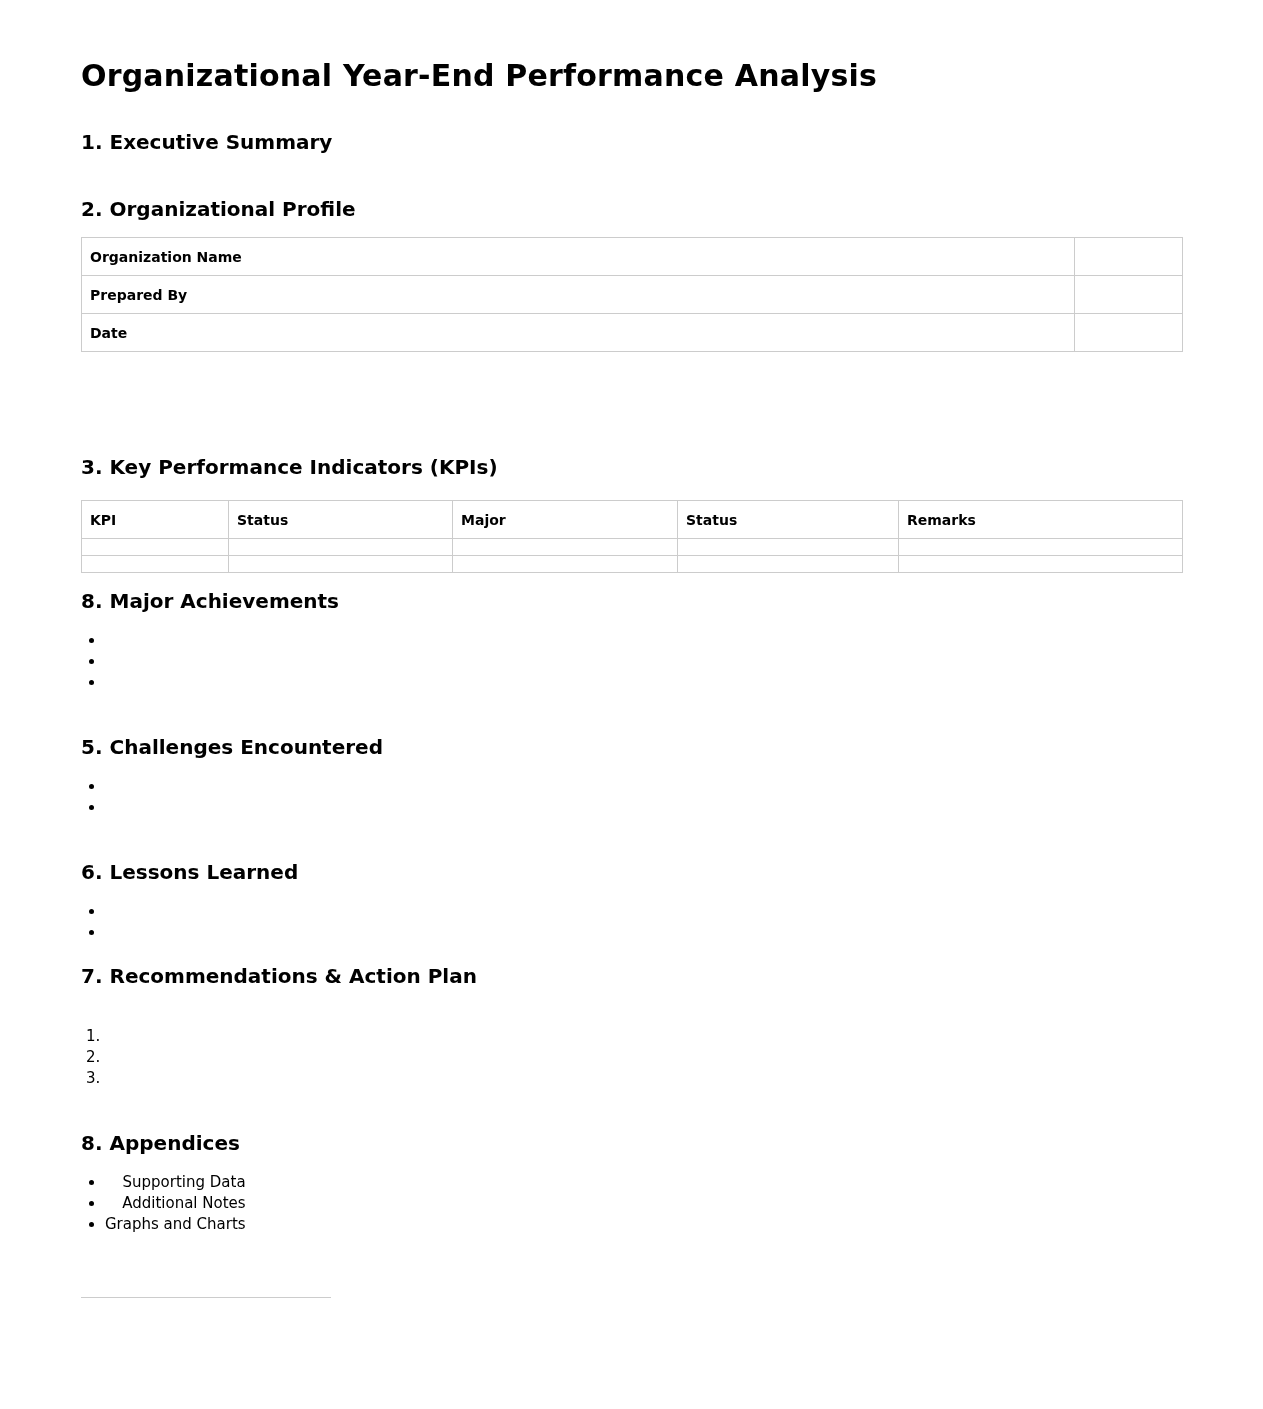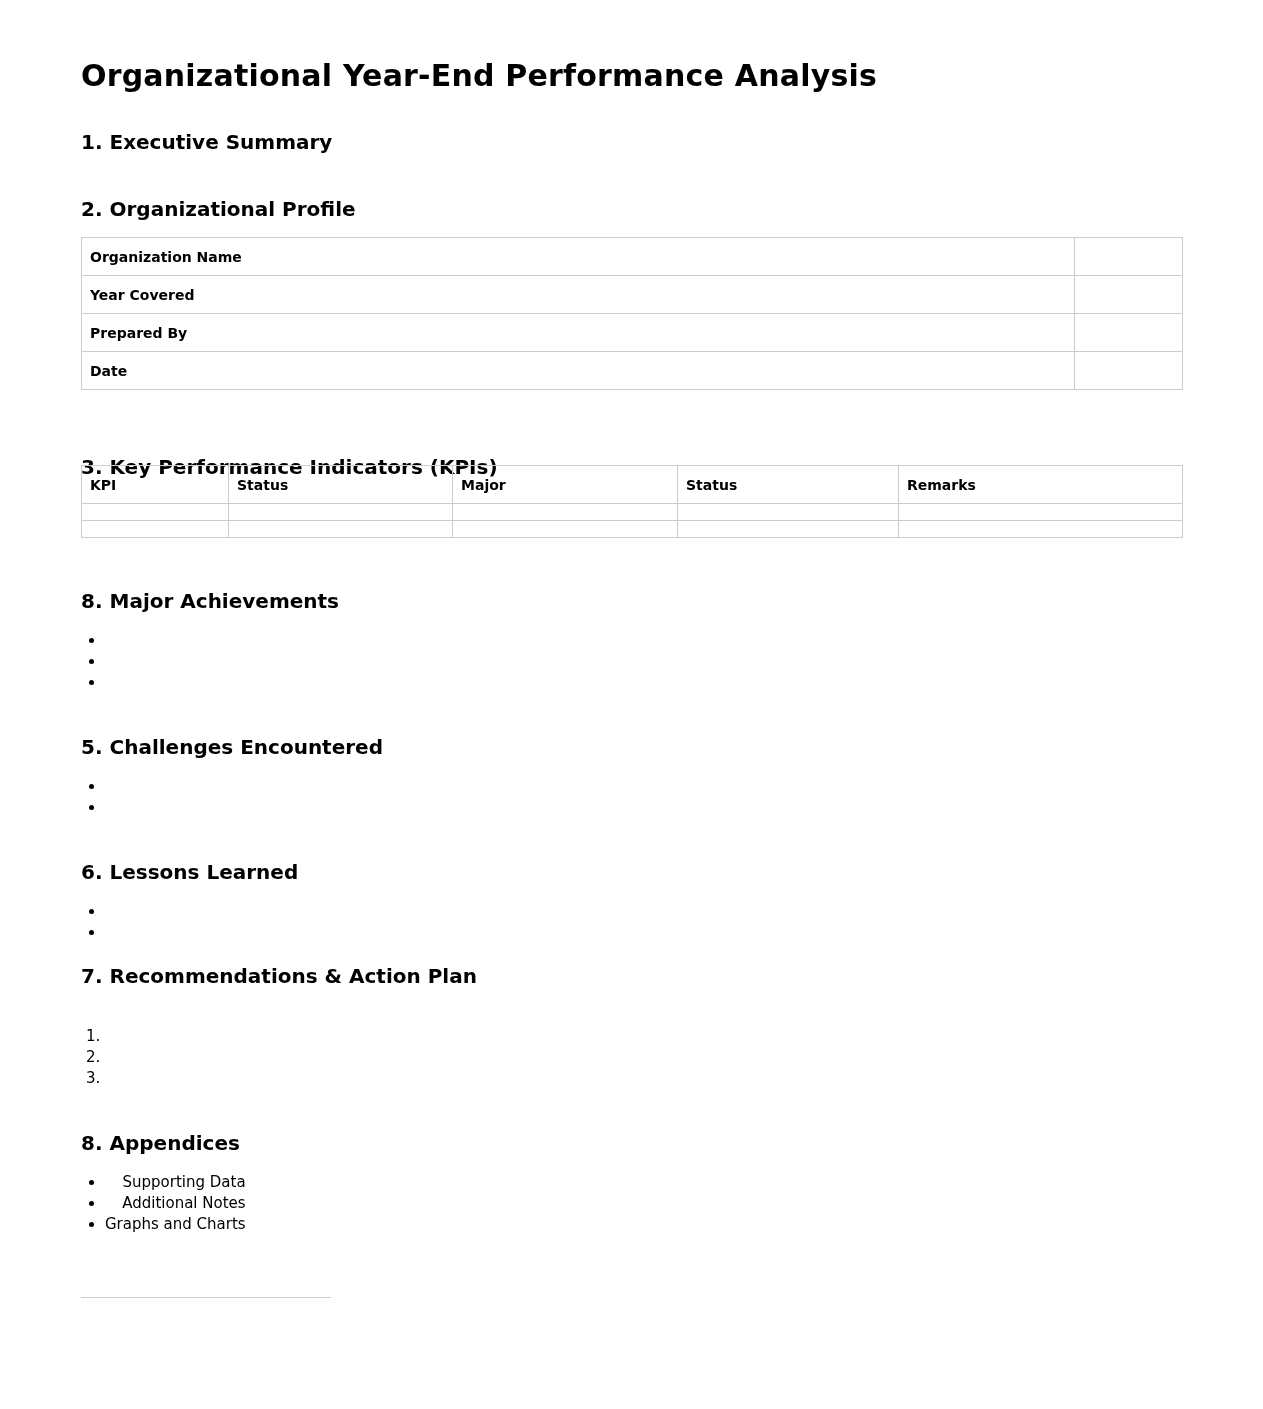--- a/index.html
+++ b/index.html
@@ -92,36 +92,32 @@
     <colgroup>
       <col style="width:993px">
       <col style="width:108px">
     </colgroup>
     <tbody>
         <tr>
       <td>Organization Name</td>
       <td></td>
     </tr>
     <tr>
-      <td>Year Covered</td>
-      <td></td>
-    </tr>
-    <tr>
       <td>Prepared By</td>
       <td></td>
     </tr>
     <tr>
       <td>Date</td>
       <td></td>
     </tr>
   </tbody>
     </table>
 
   <h2 style="top:453px">3. Key Performance Indicators (KPIs)</h2>
-  <table class="kpi" style="top:465px">
+  <table class="kpi" style="top:500px">
     <colgroup>
       <col style="width:147px">
       <col style="width:224px">
       <col style="width:225px">
       <col style="width:221px">
       <col style="width:284px">
     </colgroup>
     <tbody>
         <tr>
       <th>KPI</th>

